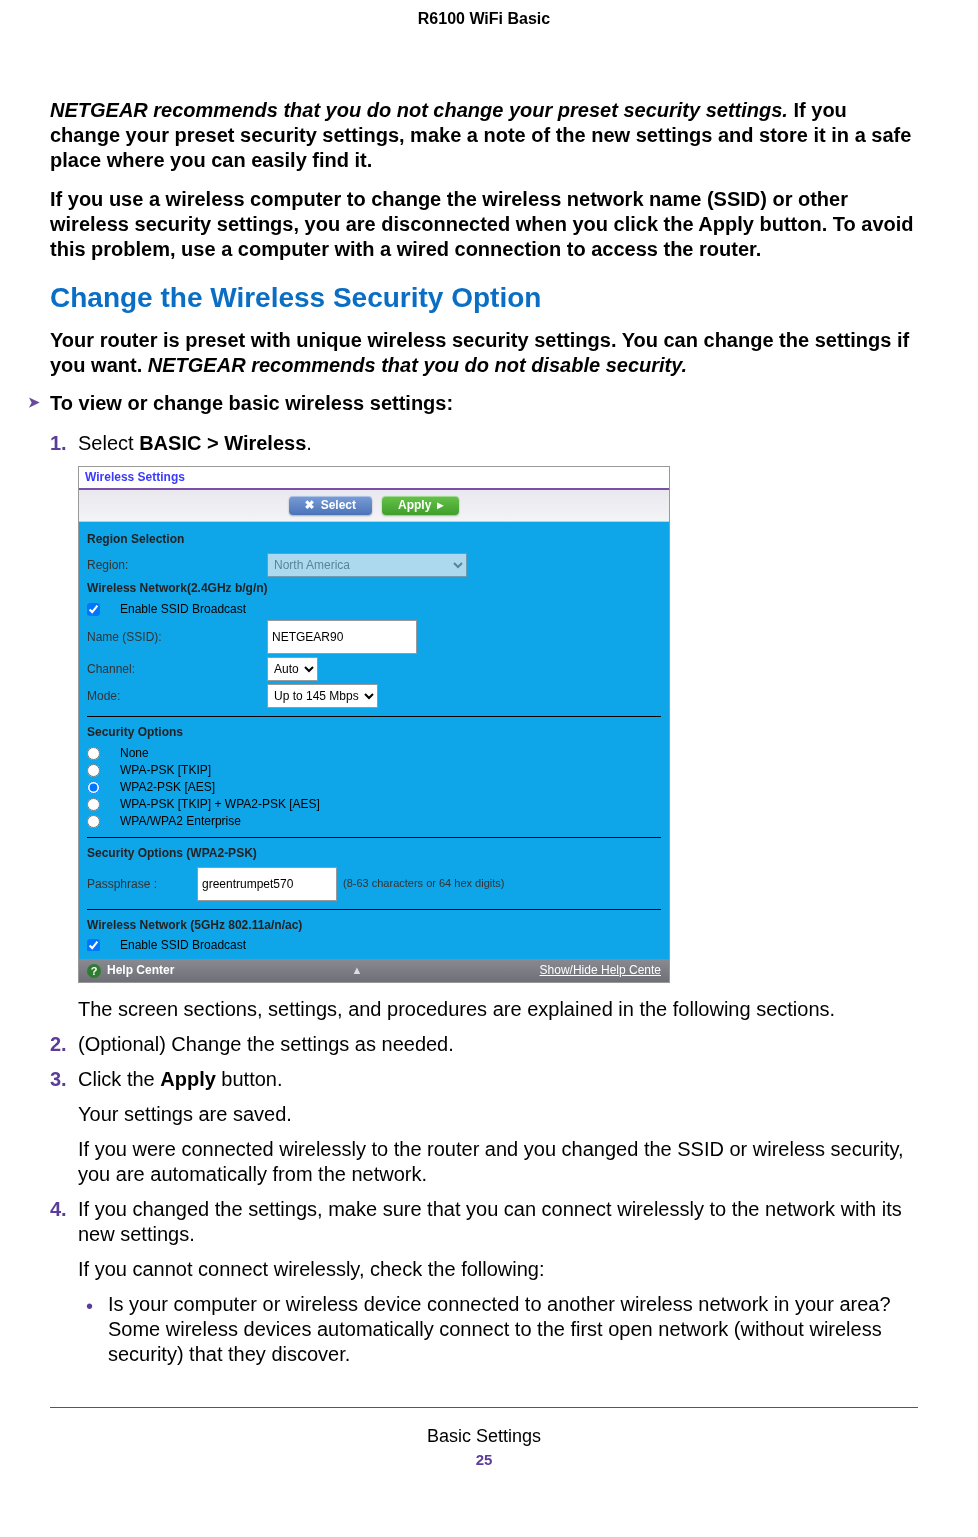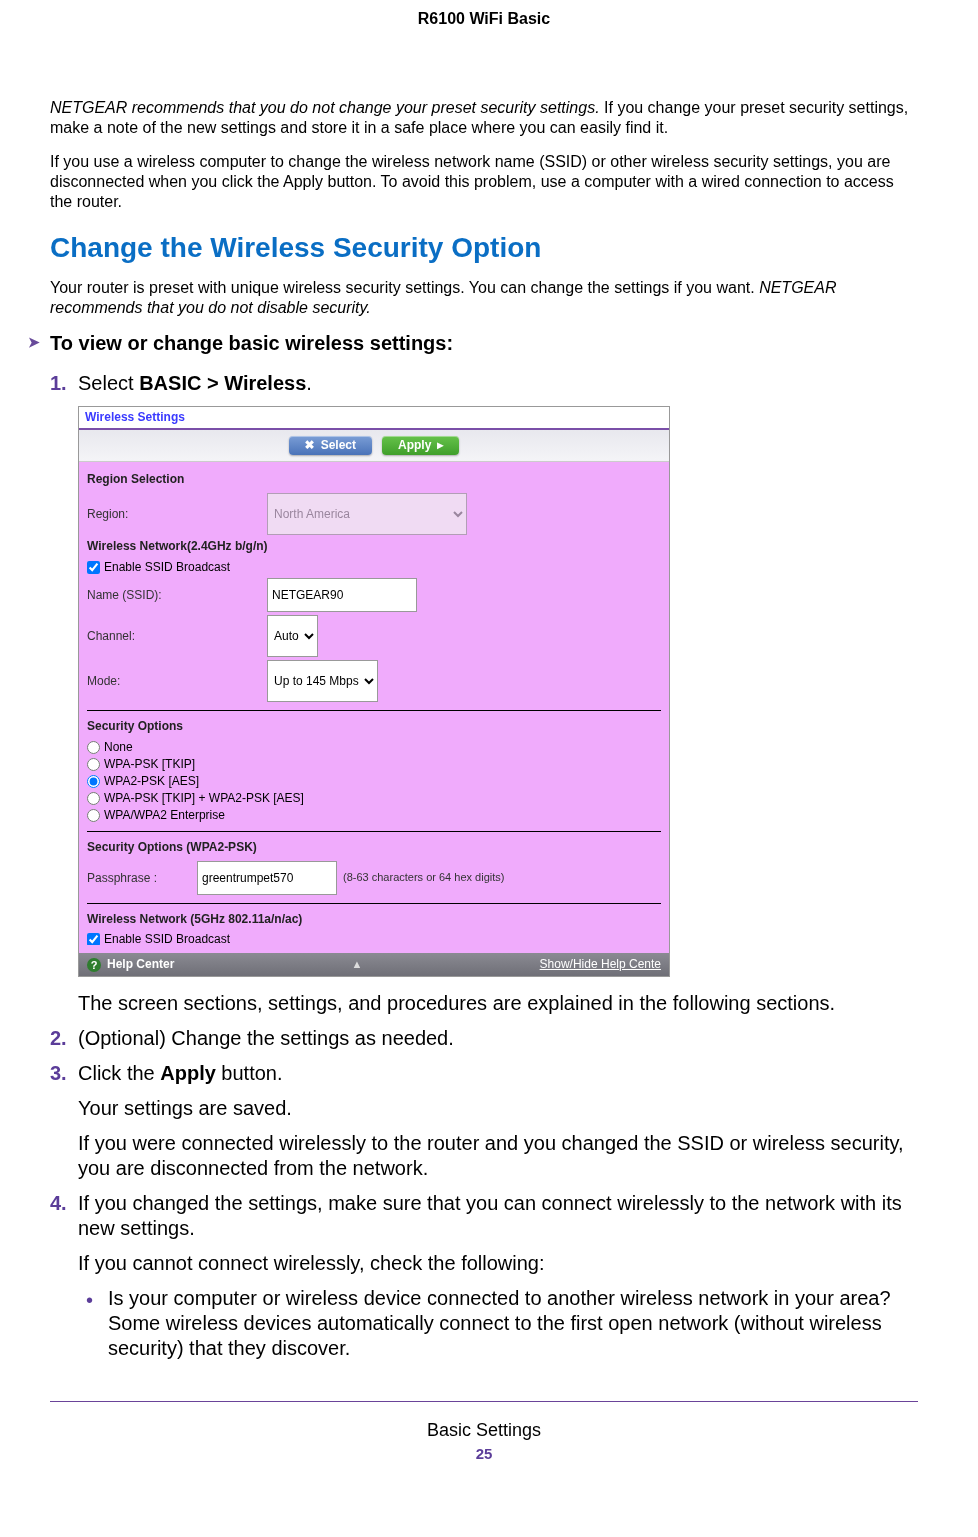--- a/index.html
+++ b/index.html
@@ -14,23 +14,24 @@
     padding: 10px 60px 20px 50px;
     box-sizing: border-box;
   }
   .header {
     text-align: center;
     font-weight: bold;
     font-size: 16px;
     margin-bottom: 70px;
   }
   .body-text {
-    font-size: 16px;
+    font-size: 20px;
     line-height: 1.25;
     margin: 0 0 14px 0;
+    font-weight: bold;
   }
   .italic { font-style: italic; }
   .section-heading {
     color: #0a6ec4;
     font-size: 28px;
     font-weight: bold;
     margin: 20px 0 14px 0;
   }
   .procedure-lead {
     font-weight: bold;
@@ -90,21 +91,21 @@
   }
   .footer-title { font-size: 18px; }
   .footer-page { color: #5b3d99; font-weight: bold; font-size: 15px; margin-top: 4px; }
 
   
   .screenshot {
     width: 590px;
     border: 1px solid #999;
     margin: 6px 12px 14px 0;
     font-size: 12px;
-    background: #f0abfc;
+    background: #0ea5e9;
   }
   .ss-title {
     background: #fff;
     color: #3a3aff;
     padding: 3px 6px;
     font-weight: bold;
     border-bottom: 2px solid #7a4fa8;
   }
   .ss-toolbar {
     background: linear-gradient(#e8e8ee,#f4f4f7);
@@ -134,26 +135,26 @@
   .ss-label { width: 180px; color:#333; }
   .ss-input {
     border: 1px solid #999;
     padding: 9px 4px;
     font-size: 12px;
     background: #fff;
     min-width: 100px;
   }
   .ss-select {
     border: 1px solid #999;
-    padding: 12px 2px;
+    padding: 3px 2px;
     font-size: 12px;
     background: #fff;
   }
   .ss-hr { height:1px; background:#000; margin:8px 0; }
-  .ss-radio, .ss-check { display:flex; align-items:center; gap:4px; margin:2px 0; font-size:12px; }
+  .ss-radio, .ss-check { display:flex; align-items:center; gap:20px; margin:2px 0; font-size:12px; }
   .ss-note { font-size:11px; color:#333; margin-left:6px; }
   .ss-bottom {
     background: linear-gradient(#8a8a92,#6f6f77);
     color:#fff;
     display:flex;
     align-items:center;
     justify-content:space-between;
     padding:4px 8px;
     font-size:12px;
   }
@@ -289,21 +290,21 @@
       <span class="step-num">2.</span>
       <div class="step-body">(Optional) Change the settings as needed.</div>
     </li>
 
     <li>
       <span class="step-num">3.</span>
       <div class="step-body">
         <span>Click the </span><span class="bold">Apply</span><span> button.</span>
       </div>
       <div class="step-body">Your settings are saved.</div>
-      <div class="step-body">If you were connected wirelessly to the router and you changed the SSID or wireless security, you are disconnected from the network.</div>
+      <div class="step-body">If you were connected wirelessly to the router and you changed the SSID or wireless security, you are automatically from the network.</div>
     </li>
 
     <li>
       <span class="step-num">4.</span>
       <div class="step-body">If you changed the settings, make sure that you can connect wirelessly to the network with its new settings.</div>
       <div class="step-body">If you cannot connect wirelessly, check the following:</div>
       <ul class="sub-bullet">
         <li>
           <span class="dot">•</span>
           <span>Is your computer or wireless device connected to another wireless network in your area? Some wireless devices automatically connect to the first open network (without wireless security) that they discover.</span>

